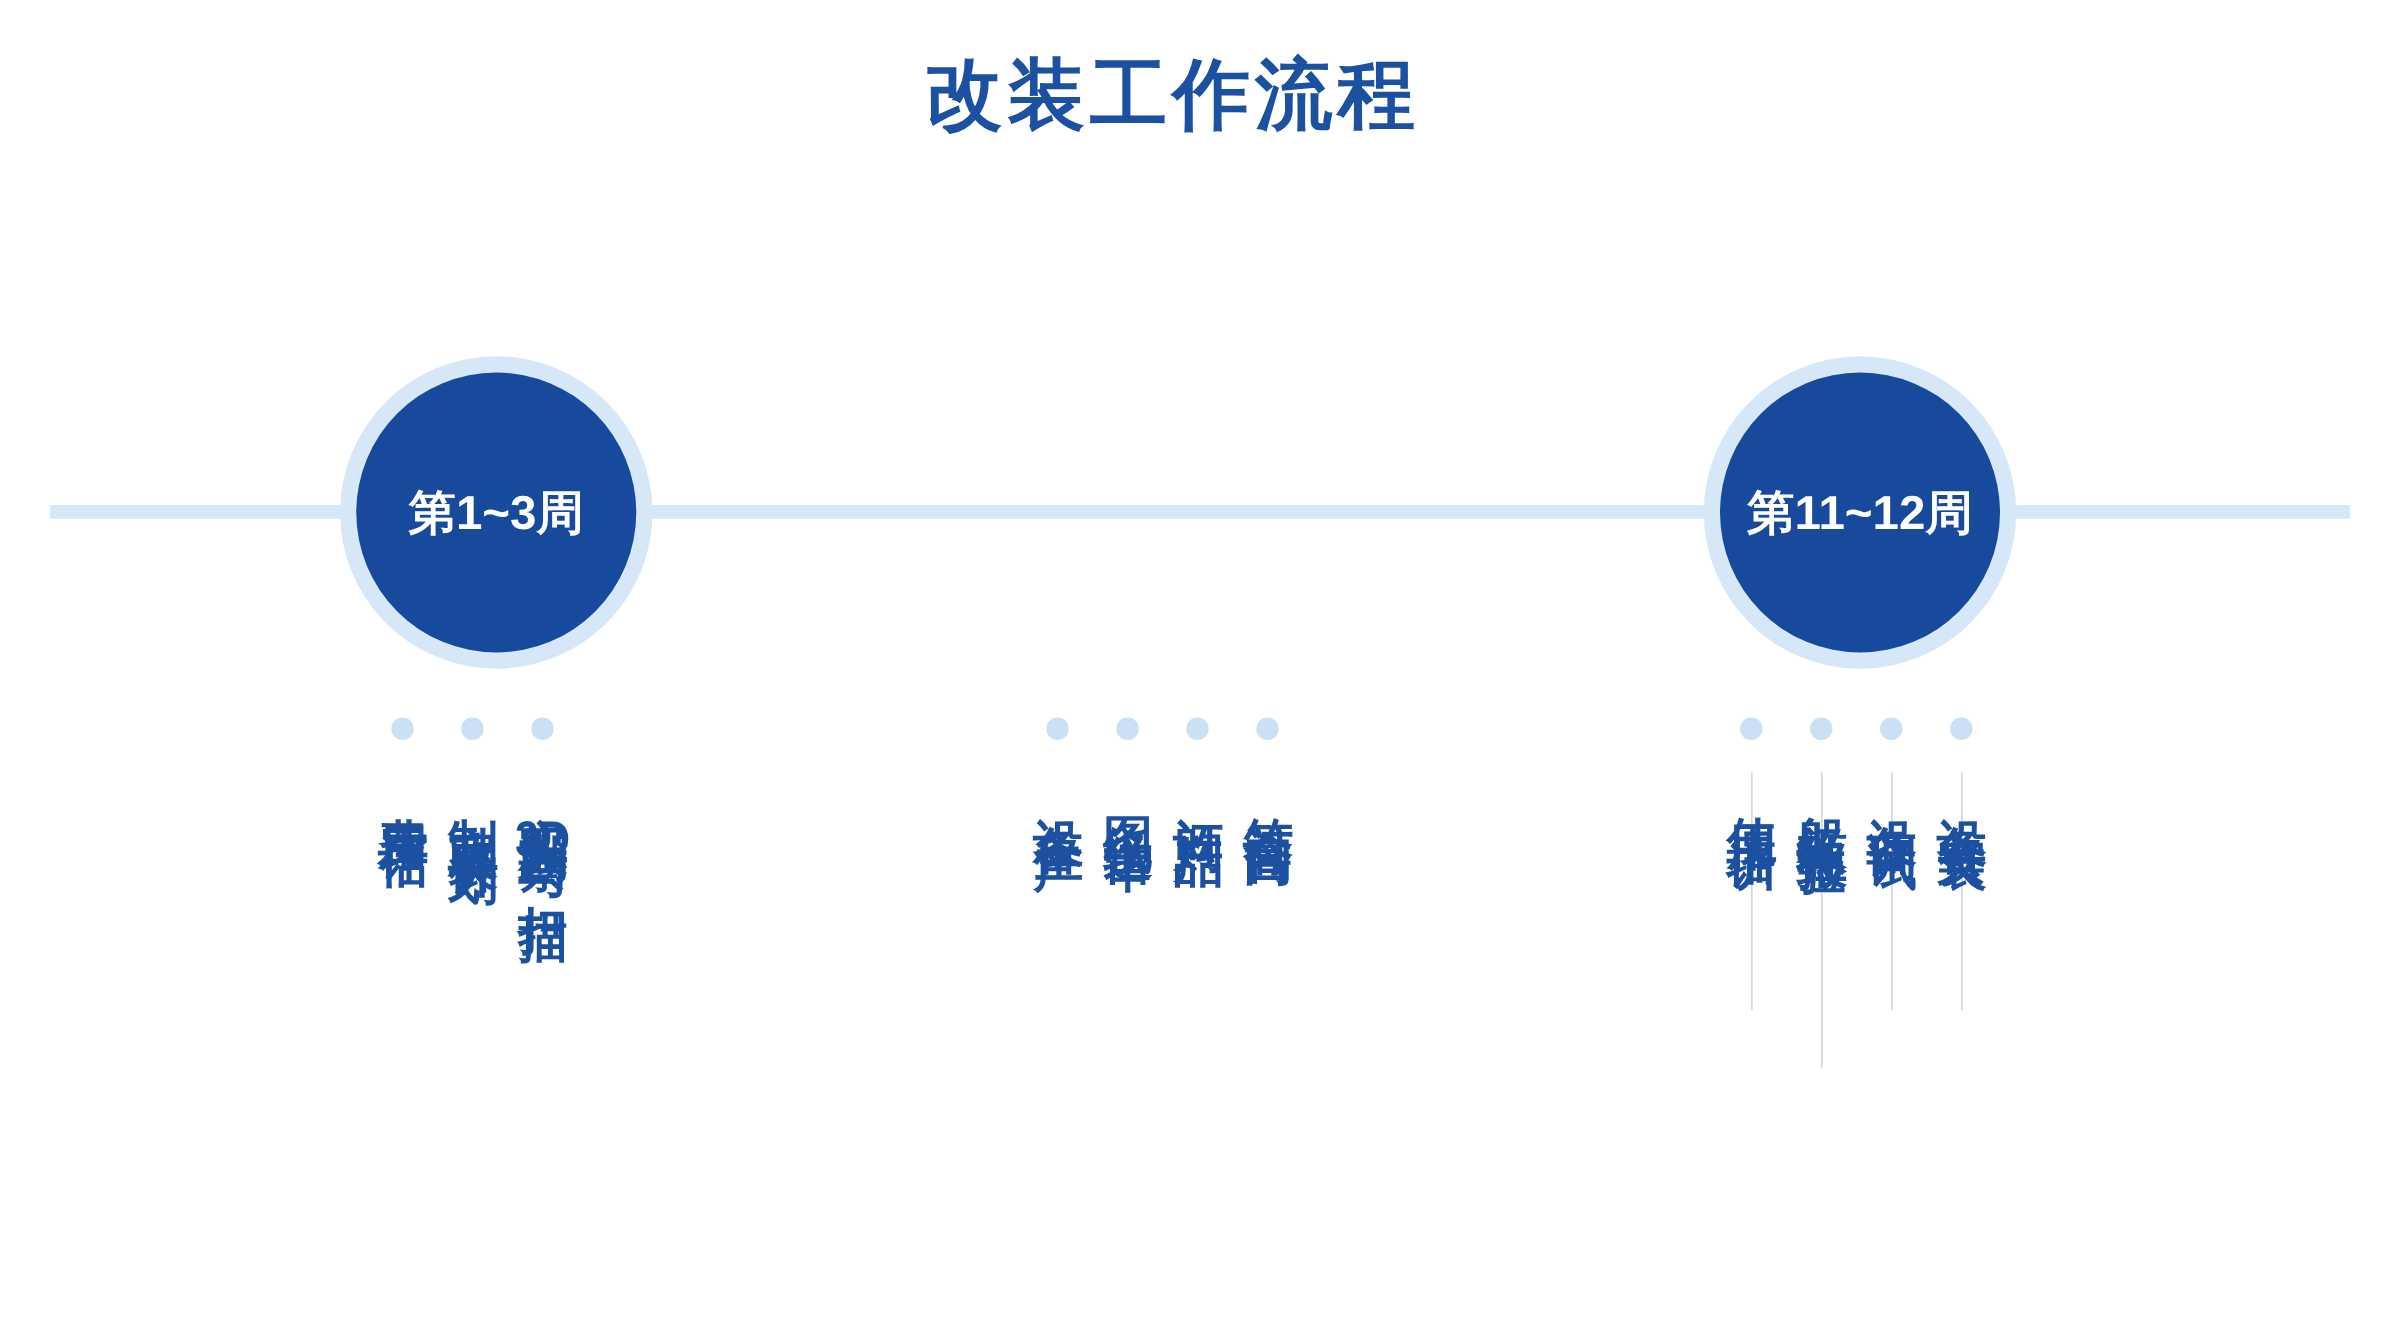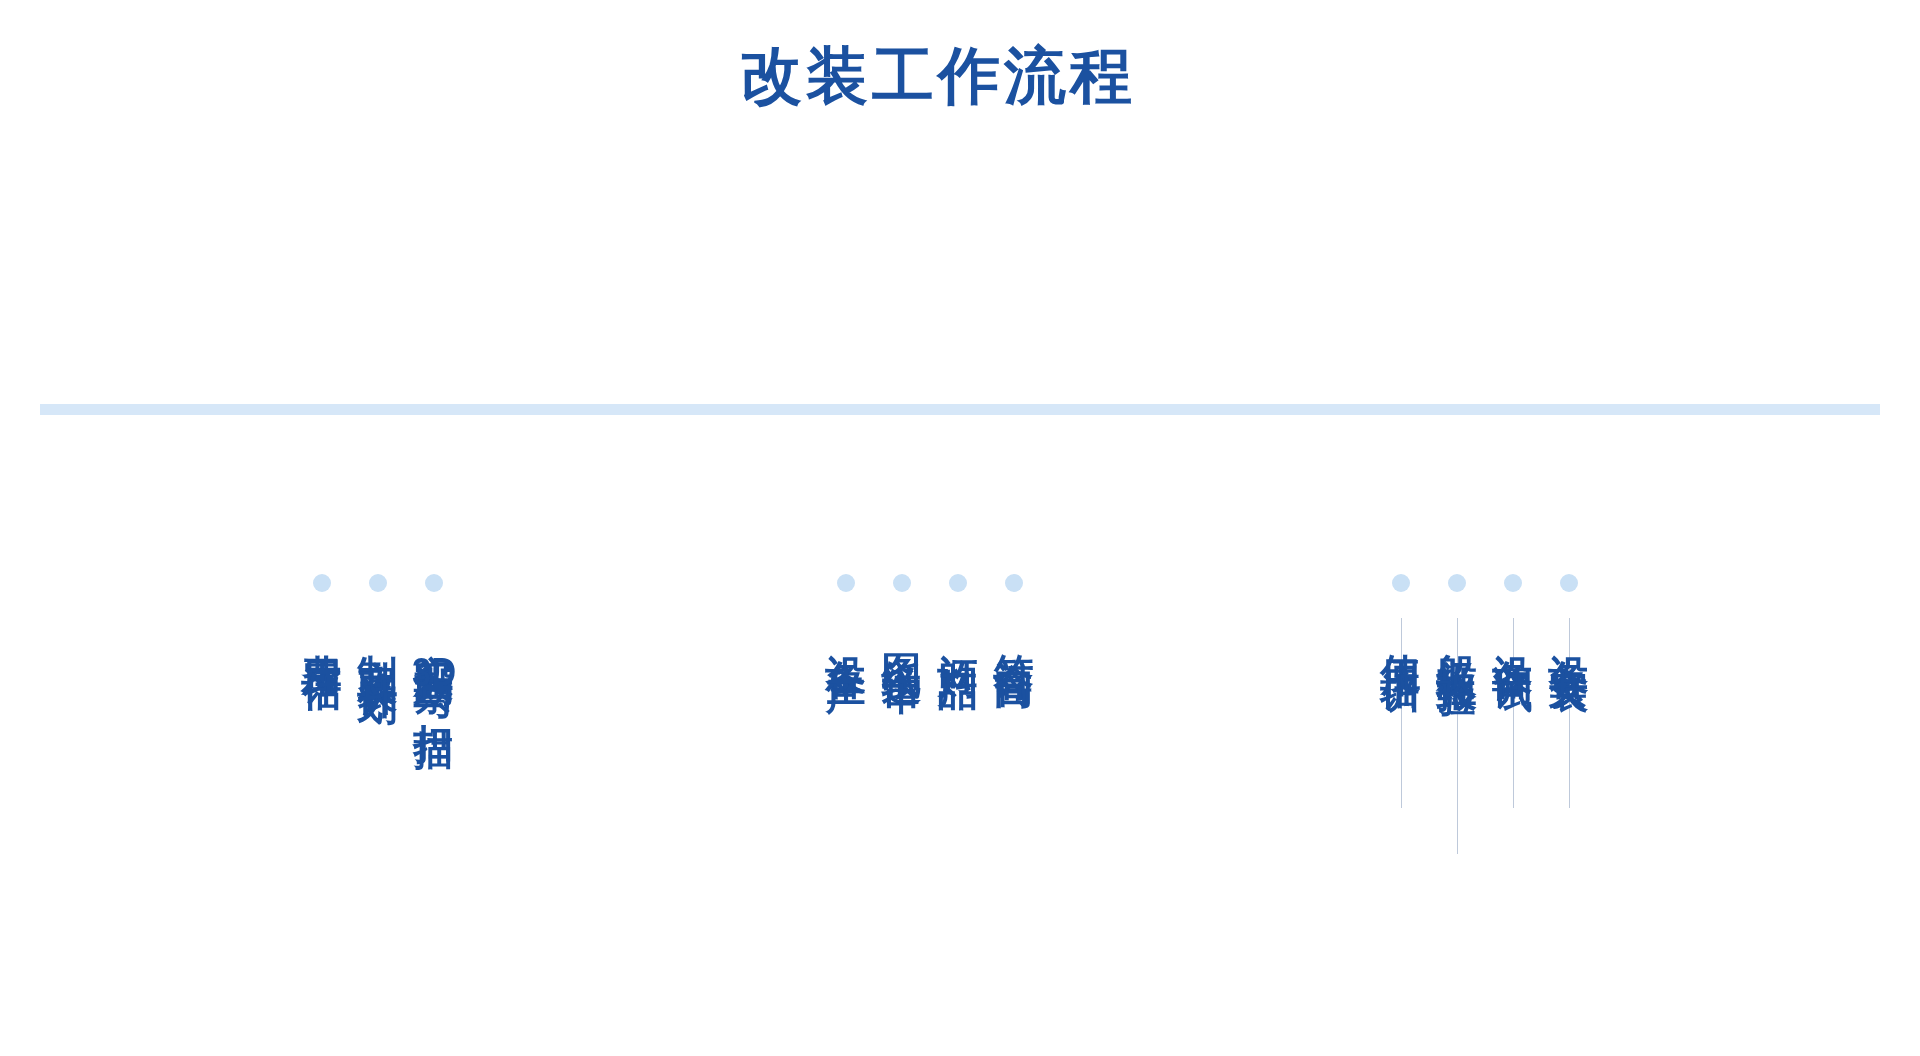--- a/index.html
+++ b/index.html
@@ -71,20 +71,25 @@
   .combine{text-combine-upright:all;}
 </style>
 </head>
 <body>
 
 <div class="canvas">
   <div class="page-title">改装工作流程</div>
   <div class="timeline-line"></div>
   <div id="timeline-host">
   <div class="phase">
+    <div class="circle-ring">
+      <div class="circle-inner">
+        <span class="phase-label">第1~3周</span>
+      </div>
+    </div>
     <div class="dots">
           <span class="dot"></span>
           <span class="dot"></span>
           <span class="dot"></span>
         </div>
     <div class="tasks">
           <div class="task" style="--slots: 8;"><span>实</span><span>船</span><span>勘</span><span>察</span><span>与</span><span class="combine">3D</span><span>扫</span><span>描</span></div>
           <div class="task" style="--slots: 6;"><span>制</span><span>定</span><span>改</span><span>装</span><span>计</span><span>划</span></div>
           <div class="task" style="--slots: 4;"><span>费</span><span>用</span><span>评</span><span>估</span></div>
         </div>
@@ -99,20 +104,25 @@
         </div>
     <div class="tasks">
           <div class="task" style="--slots: 4;"><span>签</span><span>订</span><span>合</span><span>同</span></div>
           <div class="task" style="--slots: 4;"><span>订</span><span>购</span><span>产</span><span>品</span></div>
           <div class="task" style="--slots: 4;"><span>图</span><span>纸</span><span>送</span><span>审</span></div>
           <div class="task" style="--slots: 4;"><span>设</span><span>备</span><span>生</span><span>产</span></div>
         </div>
   </div>
 
   <div class="phase">
+    <div class="circle-ring">
+      <div class="circle-inner">
+        <span class="phase-label">第11~12周</span>
+      </div>
+    </div>
     <div class="dots">
           <span class="dot"></span>
           <span class="dot"></span>
           <span class="dot"></span>
           <span class="dot"></span>
         </div>
     <div class="tasks">
           <div class="task guide" style="--slots: 4;"><span>设</span><span>备</span><span>安</span><span>装</span></div>
           <div class="task guide" style="--slots: 4;"><span>设</span><span>备</span><span>调</span><span>试</span></div>
           <div class="task guide" style="--slots: 5;"><span>船</span><span>级</span><span>社</span><span>报</span><span>验</span></div>

